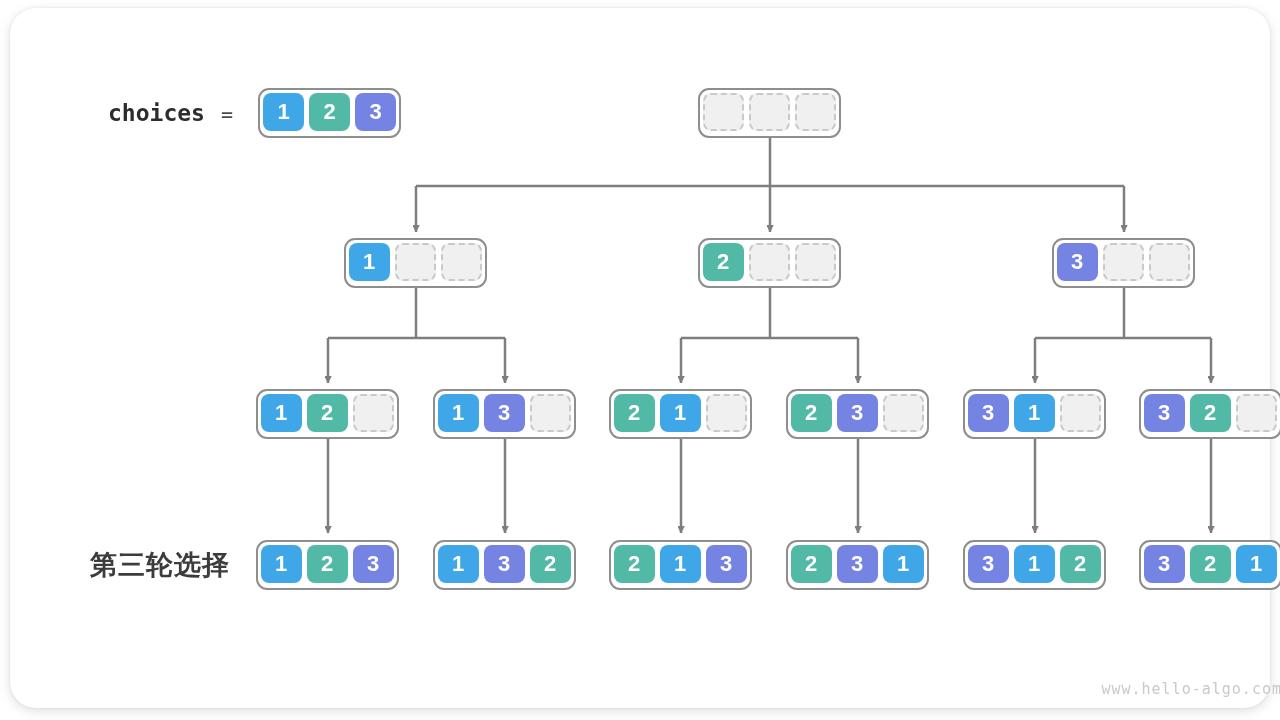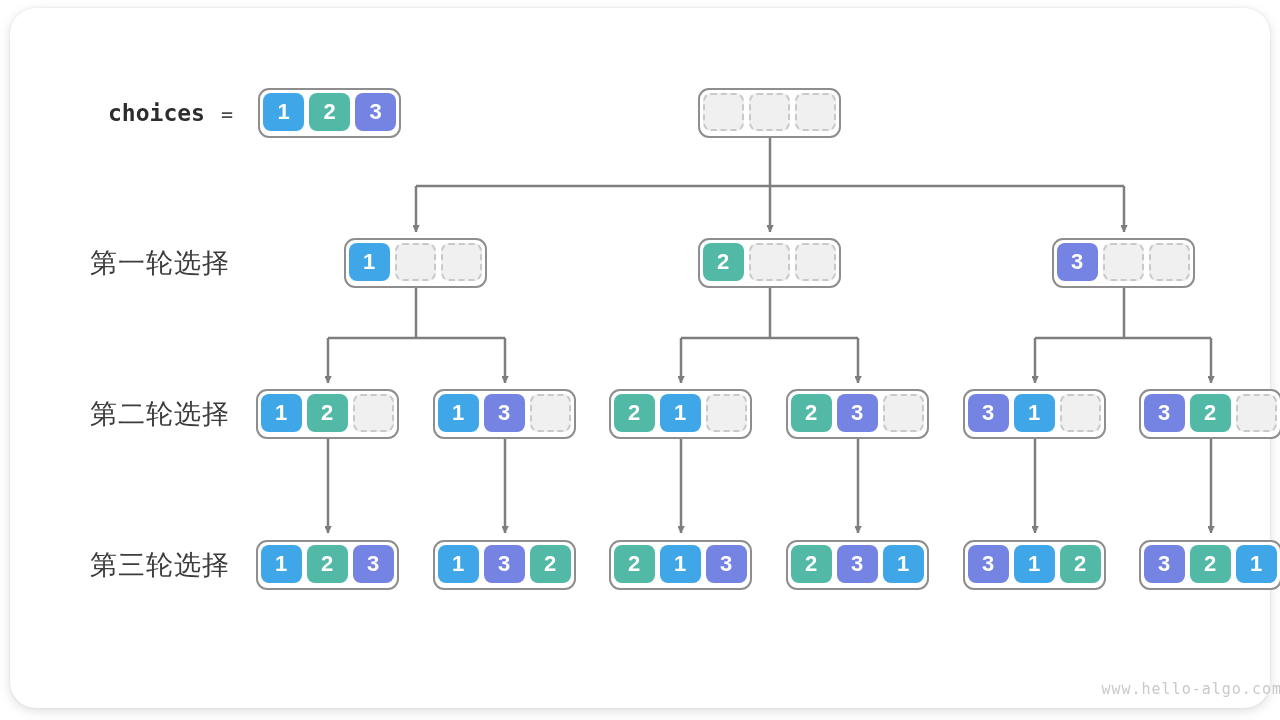--- a/index.html
+++ b/index.html
@@ -80,23 +80,21 @@
       <path d="M810 439 V533" fill="none" stroke="#7e7e7e" stroke-width="2.5" marker-end="url(#arrowhead)"></path>
       <path d="M987 439 V533" fill="none" stroke="#7e7e7e" stroke-width="2.5" marker-end="url(#arrowhead)"></path>
       <path d="M1163 439 V533" fill="none" stroke="#7e7e7e" stroke-width="2.5" marker-end="url(#arrowhead)"></path>
     </svg>
 
   <div class="hlabel" style="left:60px;top:88px;">
     <span>choices</span><span class="eq">=</span>
   </div>
 
 
-  <div class="rlabel" style="left:42px;top:238px;">第一轮选择</div>
-  <div class="rlabel" style="left:42px;top:389px;">第二轮选择</div>
-  <div class="rlabel" style="left:42px;top:540px;">第三轮选择</div>
+  <div class="rlabel" style="left:42px;top:540px;font-weight:bold;">第三轮选择</div>
 
   <div class="watermark">www.hello-algo.com</div>
 
 <div class="abox" style="left: 210px; top: 88px;">
       <div class="cell" style="background: rgb(63, 167, 232);">1</div>
       <div class="cell" style="background: rgb(82, 185, 166);">2</div>
       <div class="cell" style="background: rgb(117, 131, 226);">3</div>
     </div>
     <div class="abox" style="left: 649.5px; top: 88px;">
       <div class="cell empty"></div>

